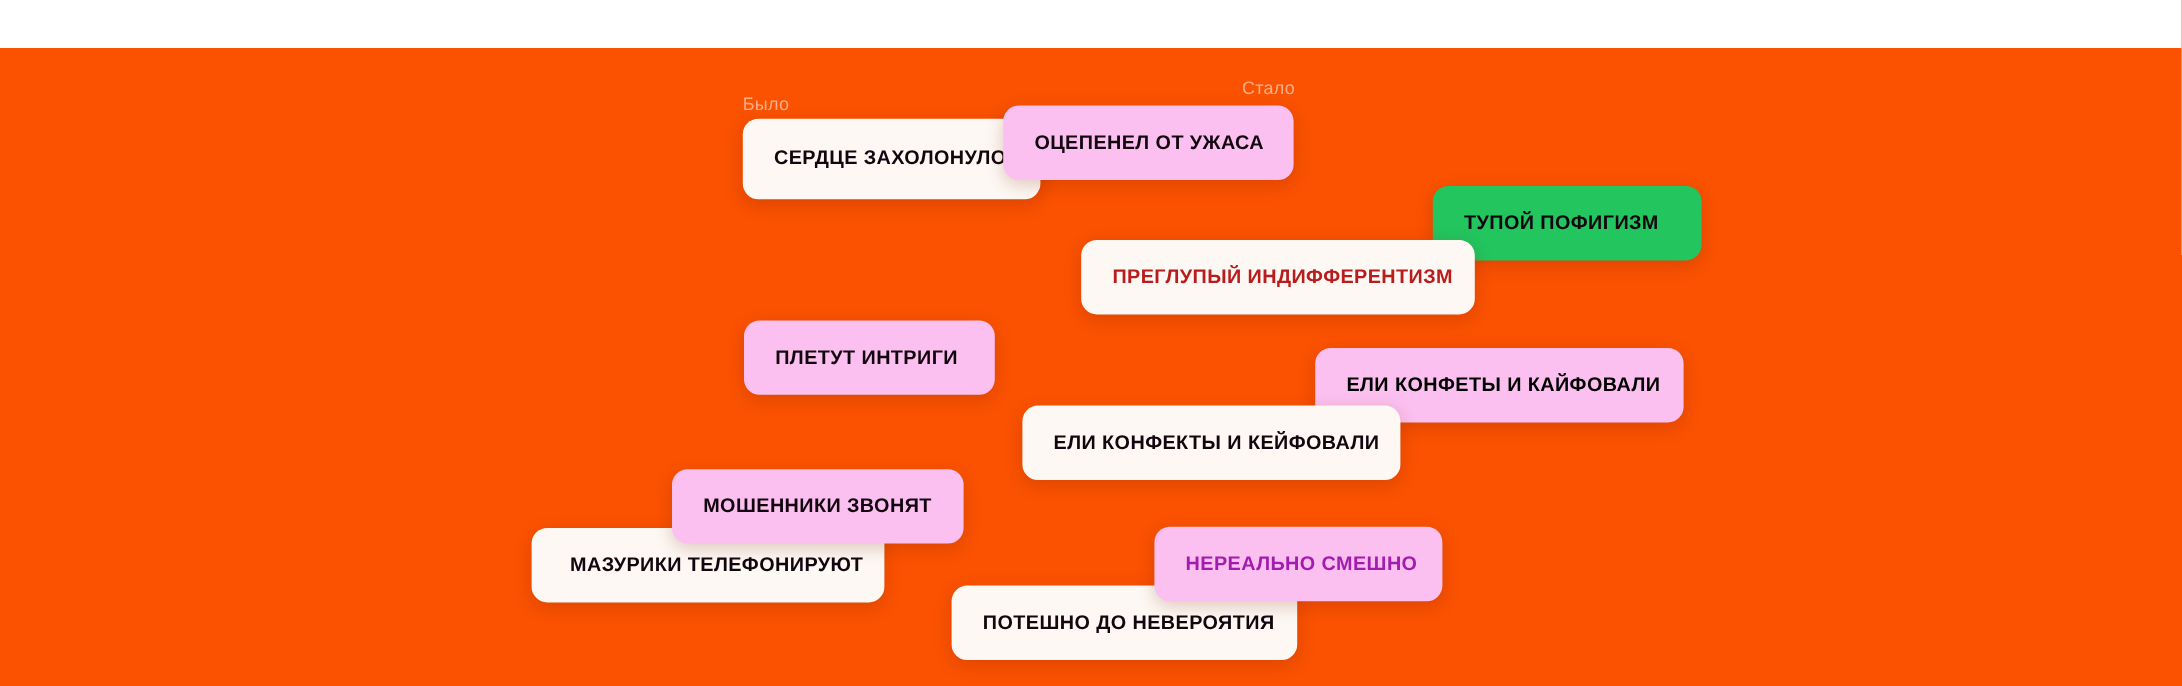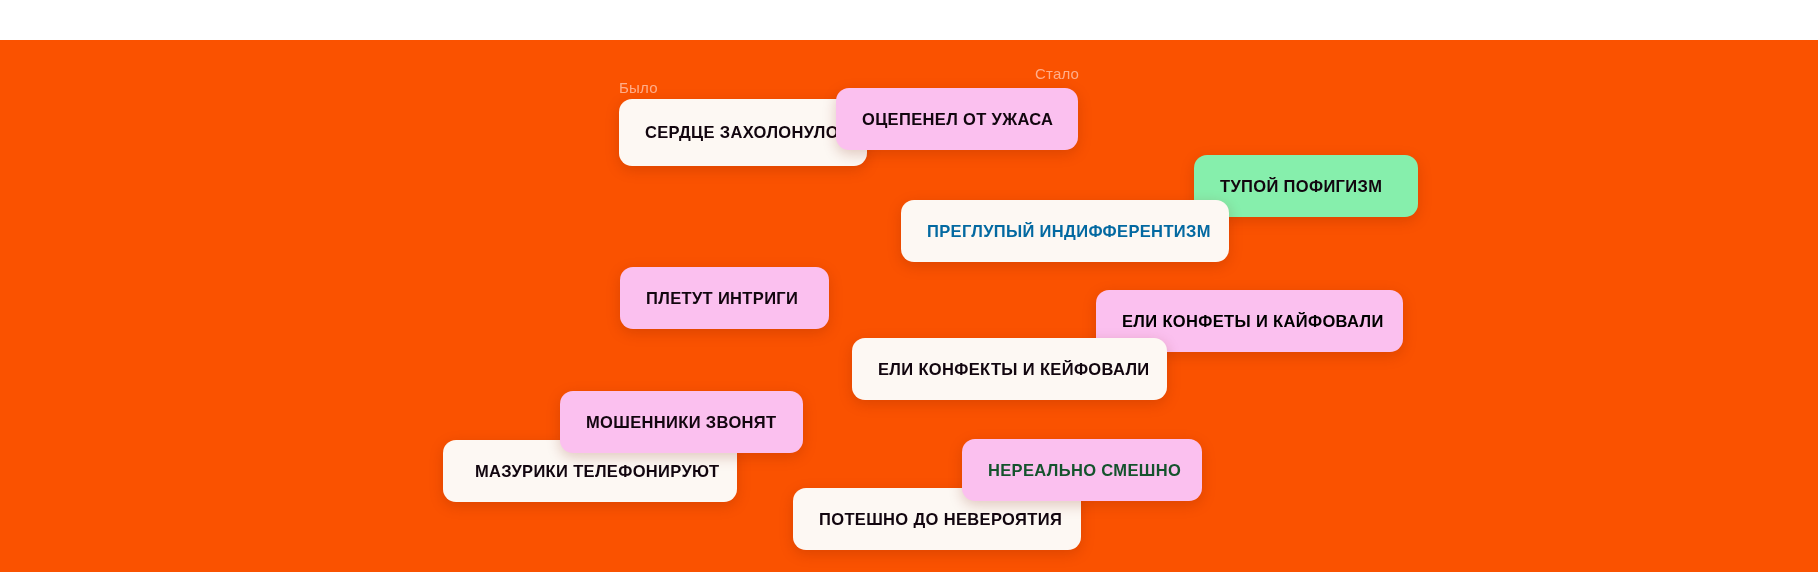--- a/index.html
+++ b/index.html
@@ -59,22 +59,22 @@
 </style>
 </head>
 <body>
 
 <div id="stage" style="width: 1818px; height: 572px; background: rgb(250, 82, 0);">
 
 <div class="col-label" style="left: 619px; top: 40px; color: rgb(255, 174, 138);">Было</div>
     <div class="col-label" style="left: 1035px; top: 26px; color: rgb(255, 174, 138);">Стало</div>
     <div class="card before" style="left: 619px; top: 59px; width: 248px; height: 67px; z-index: 1; background: rgb(253, 248, 243); color: rgb(18, 6, 15);">СЕРДЦЕ ЗАХОЛОНУЛО</div>
     <div class="card after" style="left: 836px; top: 48px; width: 242px; height: 62px; z-index: 2; background: rgb(251, 192, 239); color: rgb(18, 6, 15);">ОЦЕПЕНЕЛ ОТ УЖАСА</div>
-    <div class="card before" style="left: 901px; top: 160px; width: 328px; height: 62px; z-index: 2; background: rgb(253, 248, 243); color: #0369a1;">ПРЕГЛУПЫЙ ИНДИФФЕРЕНТИЗМ</div>
-    <div class="card after" style="left: 1194px; top: 115px; width: 224px; height: 62px; z-index: 1; background: #86efac; color: rgb(18, 6, 15);">ТУПОЙ ПОФИГИЗМ</div>
+    <div class="card before" style="left: 901px; top: 160px; width: 328px; height: 62px; z-index: 2; background: rgb(253, 248, 243); color: #b91c1c;">ПРЕГЛУПЫЙ ИНДИФФЕРЕНТИЗМ</div>
+    <div class="card after" style="left: 1194px; top: 115px; width: 224px; height: 62px; z-index: 1; background: #22c55e; color: rgb(18, 6, 15);">ТУПОЙ ПОФИГИЗМ</div>
     <div class="card after" style="left: 620px; top: 227px; width: 209px; height: 62px; z-index: 2; background: rgb(251, 192, 239); color: rgb(18, 6, 15);">ПЛЕТУТ ИНТРИГИ</div>
     <div class="card before" style="left: 852px; top: 298px; width: 315px; height: 62px; z-index: 2; background: rgb(253, 248, 243); color: rgb(18, 6, 15);">ЕЛИ КОНФЕКТЫ И КЕЙФОВАЛИ</div>
     <div class="card after" style="left: 1096px; top: 250px; width: 307px; height: 62px; z-index: 1; background: rgb(251, 192, 239); color: #000000;">ЕЛИ КОНФЕТЫ И КАЙФОВАЛИ</div>
     <div class="card before" style="left: 443px; top: 400px; width: 294px; height: 62px; z-index: 1; background: rgb(253, 248, 243); color: rgb(18, 6, 15); padding-left: 32px;">МАЗУРИКИ ТЕЛЕФОНИРУЮТ</div>
     <div class="card after" style="left: 560px; top: 351px; width: 243px; height: 62px; z-index: 2; background: rgb(251, 192, 239); color: rgb(18, 6, 15);">МОШЕННИКИ ЗВОНЯТ</div>
     <div class="card before" style="left: 793px; top: 448px; width: 288px; height: 62px; z-index: 1; background: rgb(253, 248, 243); color: rgb(18, 6, 15);">ПОТЕШНО ДО НЕВЕРОЯТИЯ</div>
-    <div class="card after" style="left: 962px; top: 399px; width: 240px; height: 62px; z-index: 2; background: rgb(251, 192, 239); color: #14532d;">НЕРЕАЛЬНО СМЕШНО</div>
+    <div class="card after" style="left: 962px; top: 399px; width: 240px; height: 62px; z-index: 2; background: rgb(251, 192, 239); color: #a21caf;">НЕРЕАЛЬНО СМЕШНО</div>
   </div>
 
 </body></html>

